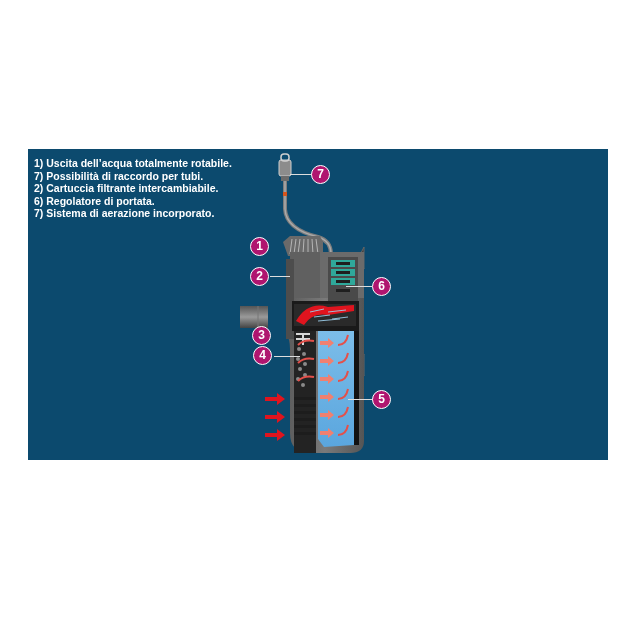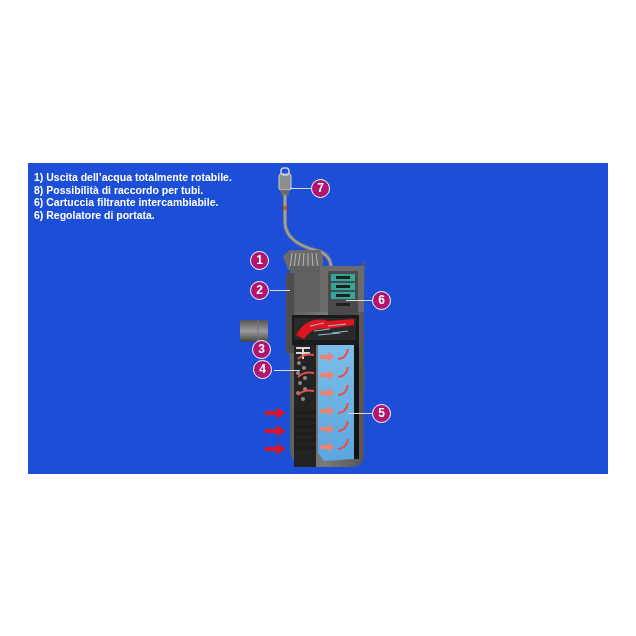--- a/index.html
+++ b/index.html
@@ -1,33 +1,34 @@
 <!DOCTYPE html>
 <html><head>
 <meta charset="utf-8">
 <style>
   html, body { margin:0; padding:0; background:#ffffff; }
   body { width:636px; height:636px; position:relative; overflow:hidden; font-family:"Liberation Sans", sans-serif; }
-  .panel { position:absolute; left:28px; top:163px; width:580px; height:311px; background:#1d4ed8; overflow:hidden; }
+  .panel { position:absolute; left:28px; top:149px; width:580px; height:311px; background:#0c4a6e; overflow:hidden; }
   .legend { position:absolute; left:6px; top:8px; color:#ffffff; font-weight:bold; font-size:10.5px; line-height:12.6px; letter-spacing:0; }
   .legend div { white-space:nowrap; }
   .badge { position:absolute; width:17px; height:17px; border-radius:50%; background:#b0156f; border:1.5px solid #ffffff; color:#fff; font-weight:bold; font-size:12px; line-height:17px; text-align:center; box-sizing:content-box; }
   .leader { position:absolute; height:1px; background:#dddddd; }
   svg.device { position:absolute; left:0; top:0; }
 </style>
 </head>
 <body>
 
 <div class="panel">
 
   <div class="legend">
     <div>1) Uscita dell’acqua totalmente rotabile.</div>
-    <div>8) Possibilità di raccordo per tubi.</div>
-    <div>6) Cartuccia filtrante intercambiabile.</div>
+    <div>7) Possibilità di raccordo per tubi.</div>
+    <div>2) Cartuccia filtrante intercambiabile.</div>
     <div>6) Regolatore di portata.</div>
+    <div>7) Sistema di aerazione incorporato.</div>
   </div>
 
   <svg class="device" width="580" height="311" viewBox="0 0 580 311">
     <defs>
       <linearGradient id="bodyGrad" x1="0" x2="1" y1="0" y2="0">
         <stop offset="0" stop-color="#5b5b5b"></stop>
         <stop offset="0.5" stop-color="#7a7a7a"></stop>
         <stop offset="1" stop-color="#555555"></stop>
       </linearGradient>
       <linearGradient id="pipeGrad" x1="0" x2="1" y1="0" y2="0">

